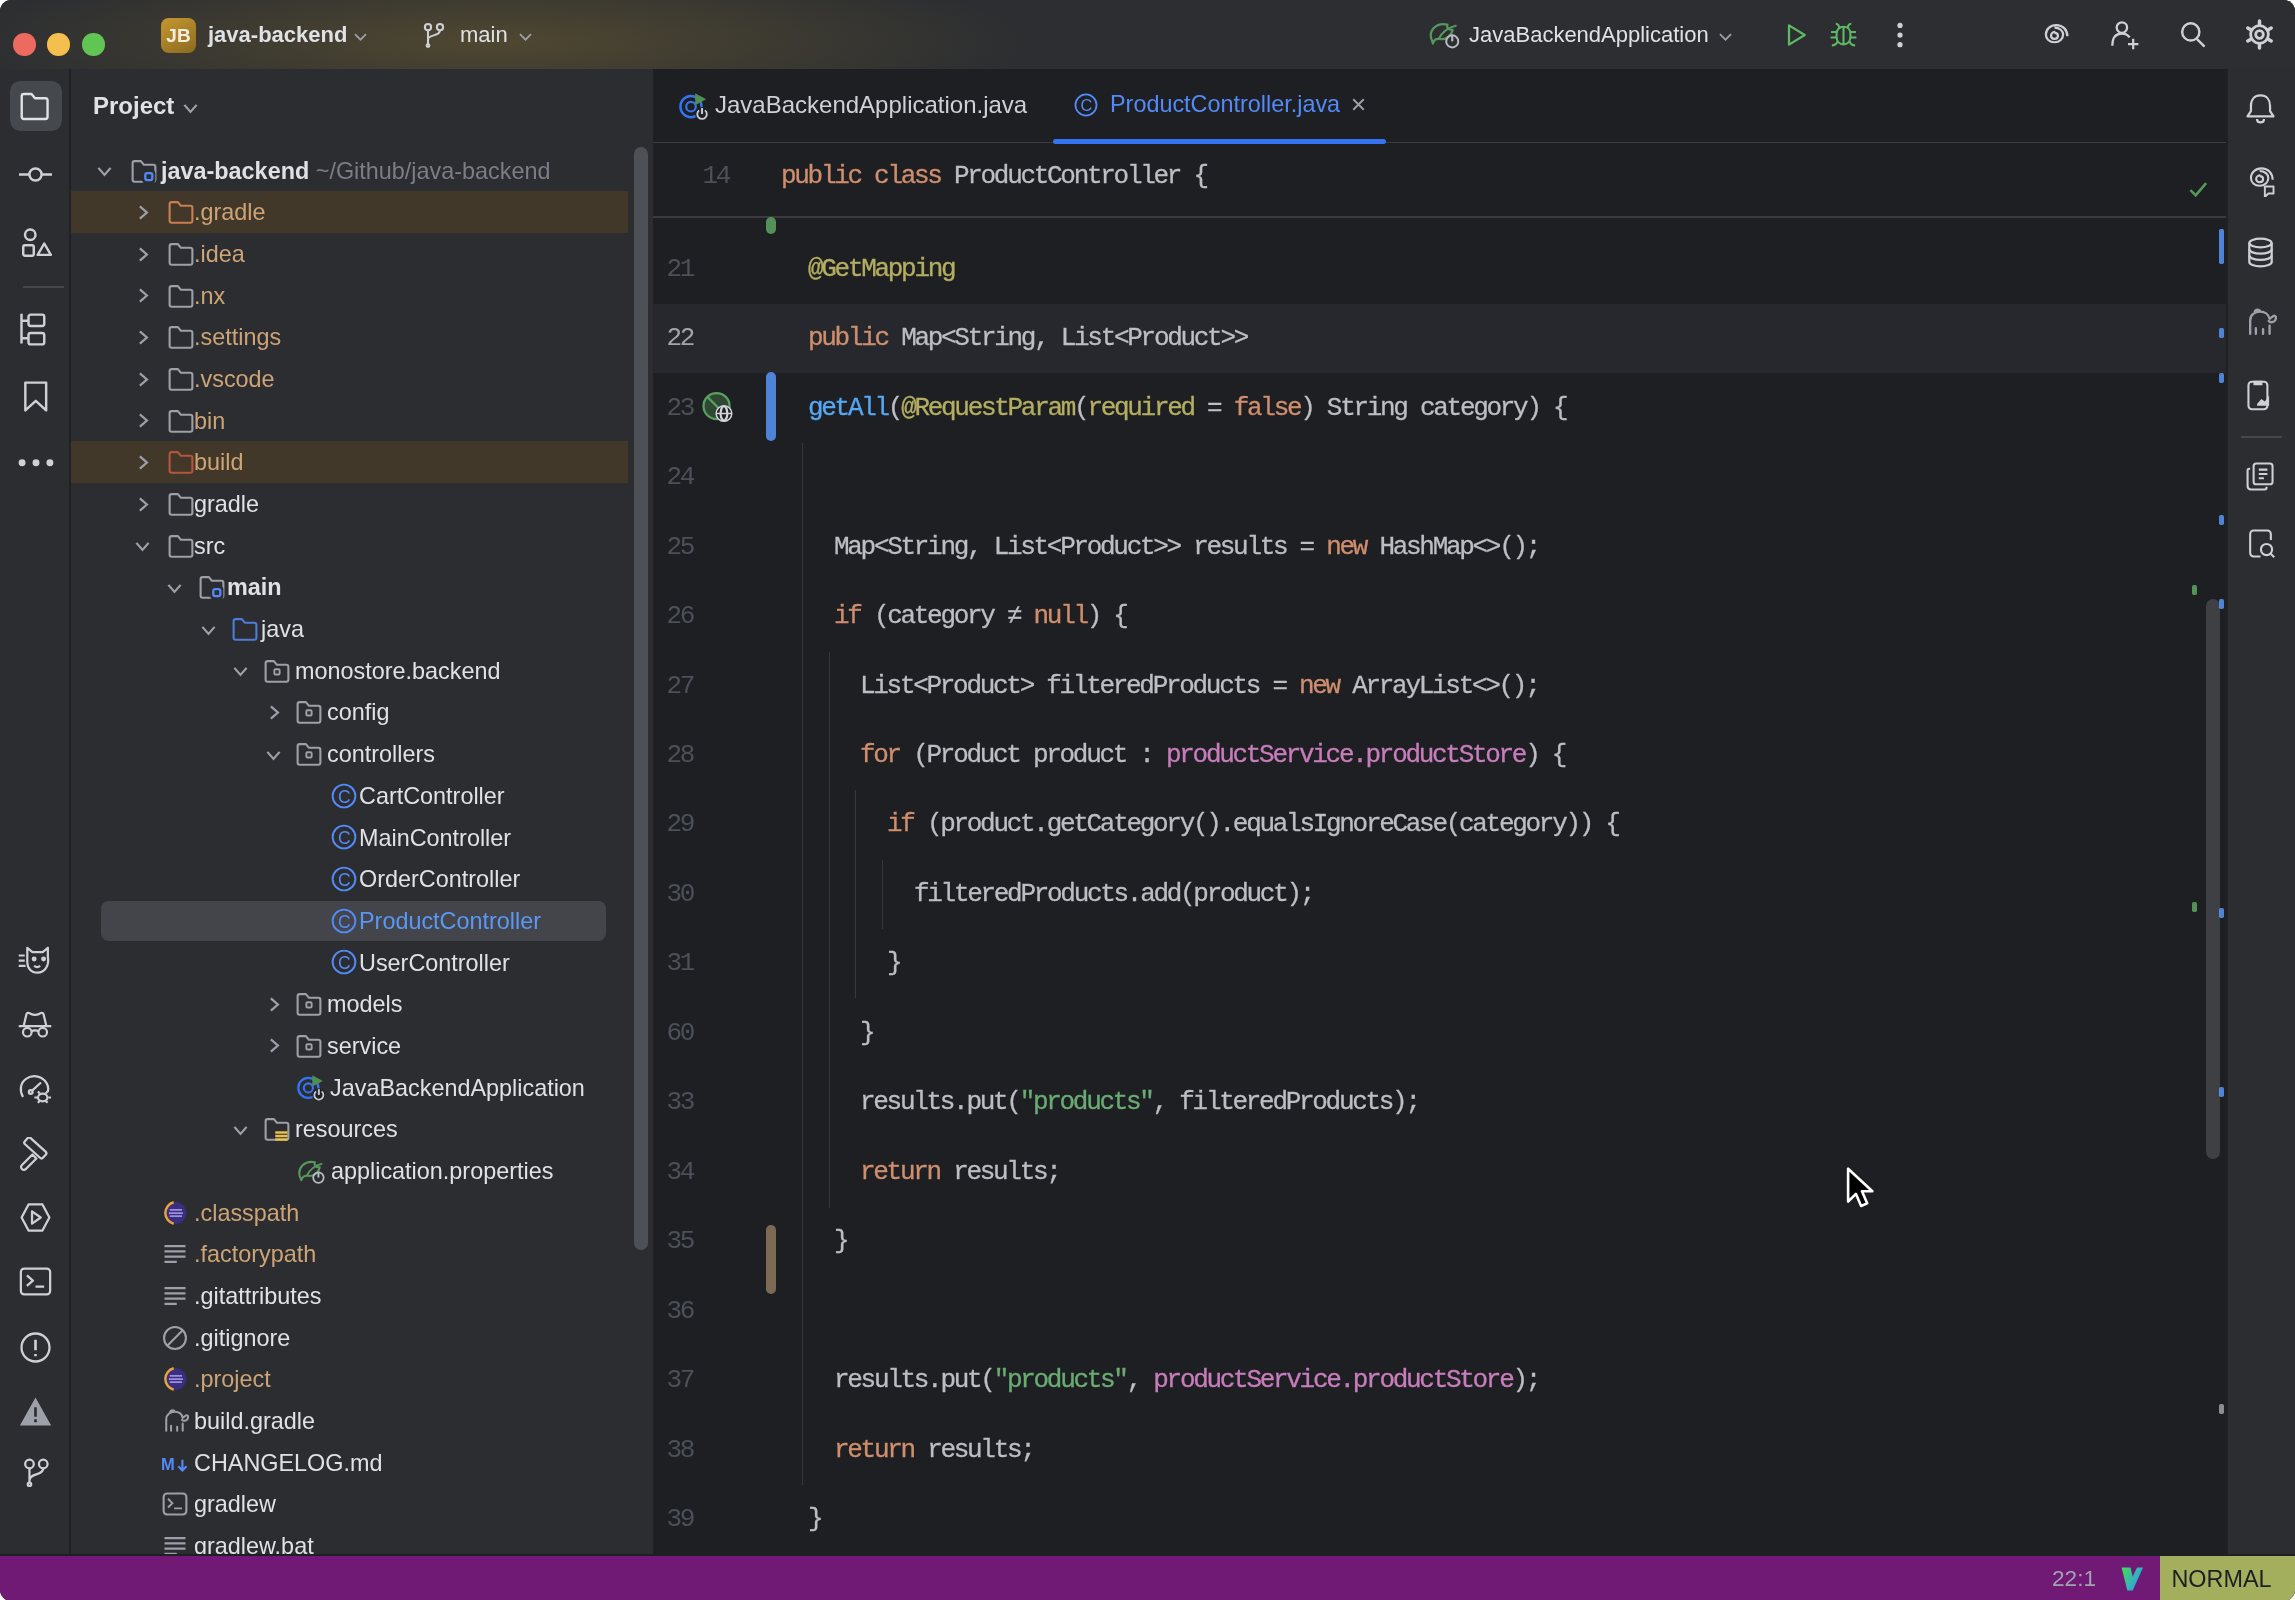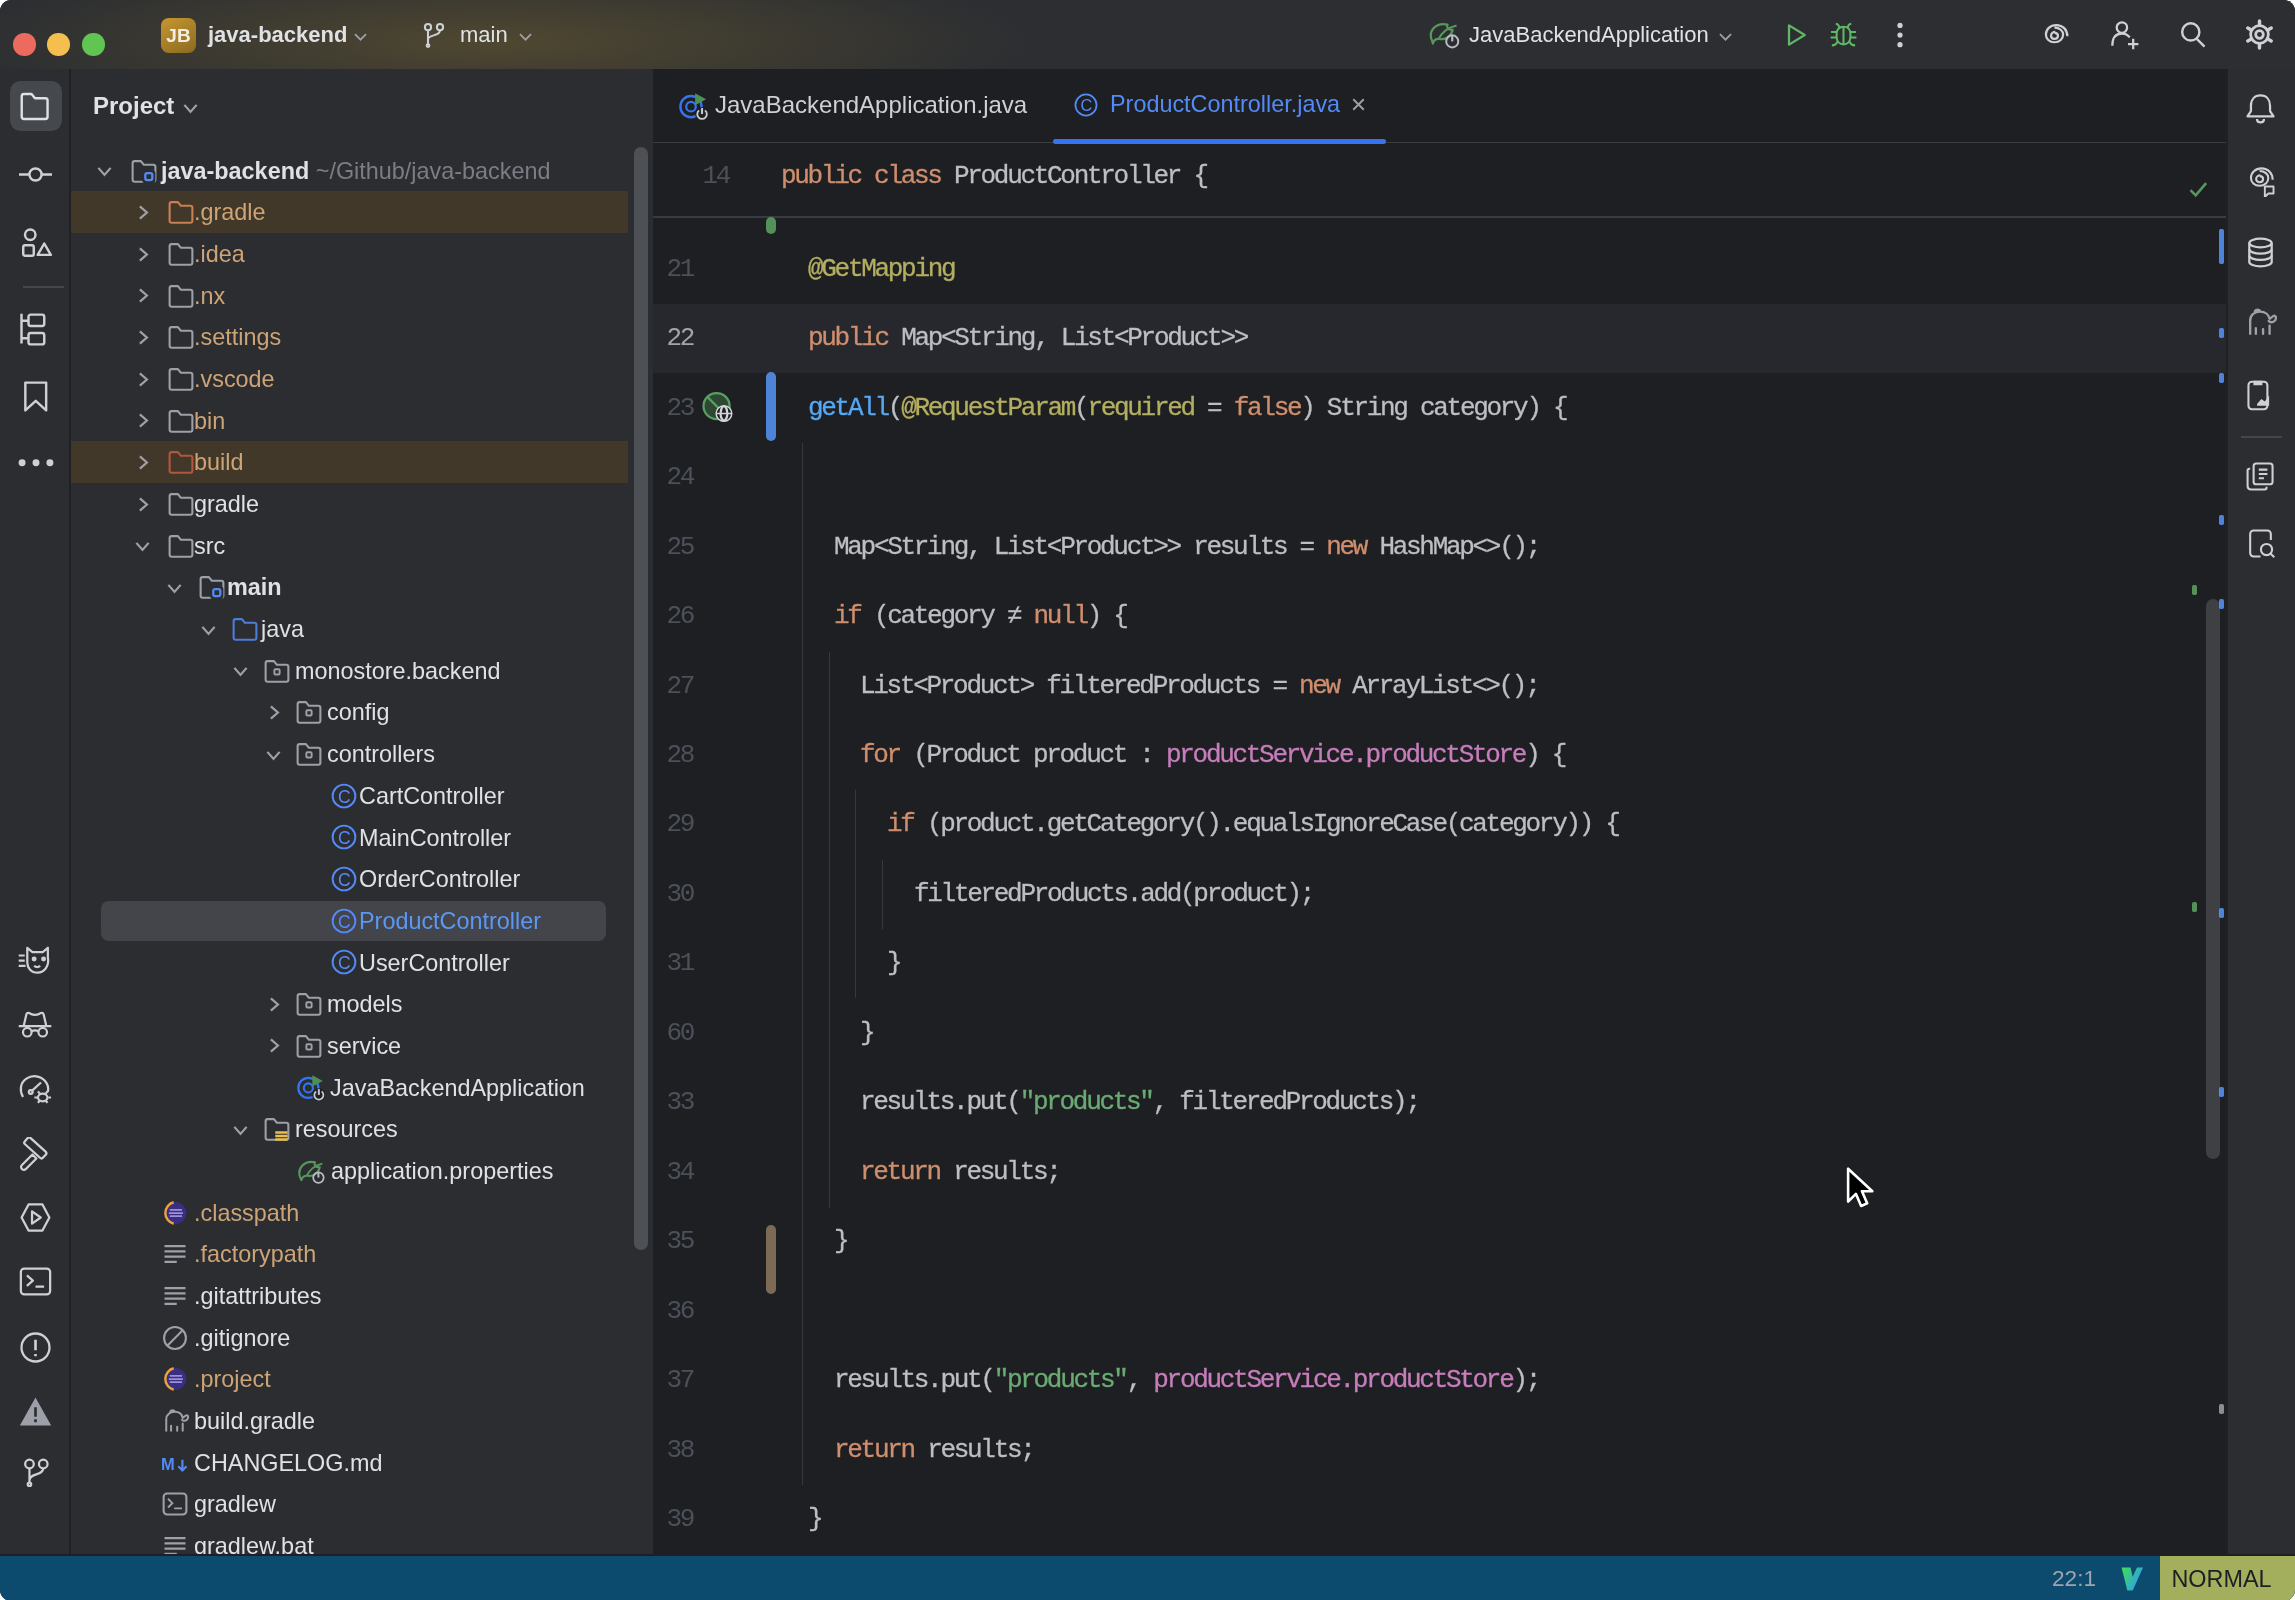--- a/index.html
+++ b/index.html
@@ -19,21 +19,21 @@
   #jb { position:absolute; left:161px; top:18px; width:35px; height:35px; border-radius:7.8px;
     background:linear-gradient(150deg,#c6972f 0%,#a67e28 55%,#8a6a1f 100%);
     color:#f4eee2; font-weight:bold; font-size:19px; text-align:center; line-height:35px; }
   .tbtxt { position:absolute; top:0; height:69px; line-height:69px; color:#dfe1e5; font-size:22.6px; }
 
   
   #leftstrip { position:absolute; left:0; top:69px; width:71px; height:1485px; background:#2b2d30; }
   #project  { position:absolute; left:71px; top:69px; width:582px; height:1485px; background:#2b2d30; overflow:hidden;}
   #editor   { position:absolute; left:653px; top:69px; width:1573px; height:1485px; background:#1e1f22; overflow:hidden;}
   #rightstrip{ position:absolute; left:2226px; top:69px; width:69px; height:1485px; background:#2b2d30; }
-  #statusbar{ position:absolute; left:0; top:1555px; width:2295px; height:46px; background:#0c4a6e;
+  #statusbar{ position:absolute; left:0; top:1555px; width:2295px; height:46px; background:#701a75;
     border-top:0.9px solid #1e1f22; }
   .tlabel { position:absolute; top:0; height:42px; line-height:42px; font-size:23.4px; color:#dfe1e5; white-space:pre; }
   .exc { color:#cda476; }
   .dim { color:#7a7d85; }
   .bband { position:absolute; left:0; width:557px; height:42px; background:#42382a; }
   .ticon { position:absolute; top:7px; width:28px; height:28px; }
   .tchev { position:absolute; top:10.4px; width:21px; height:21px; }
 
   
   .mono { font-family:"Liberation Mono", monospace; font-size:26px; letter-spacing:-2.3px; white-space:pre; -webkit-text-stroke:0.3px currentColor; }

